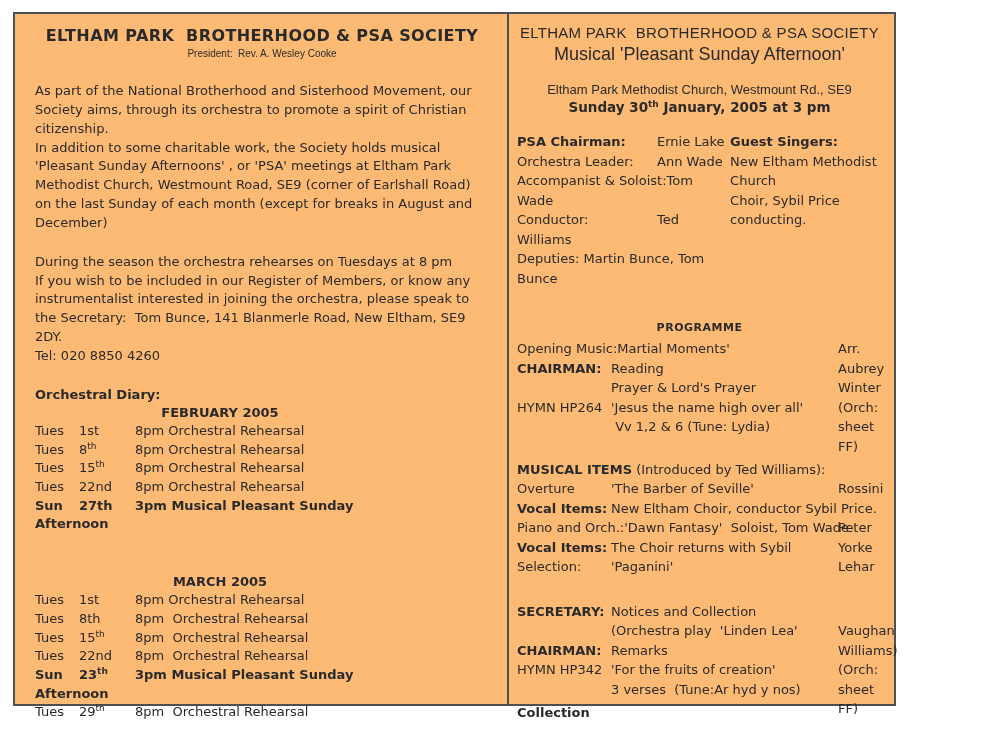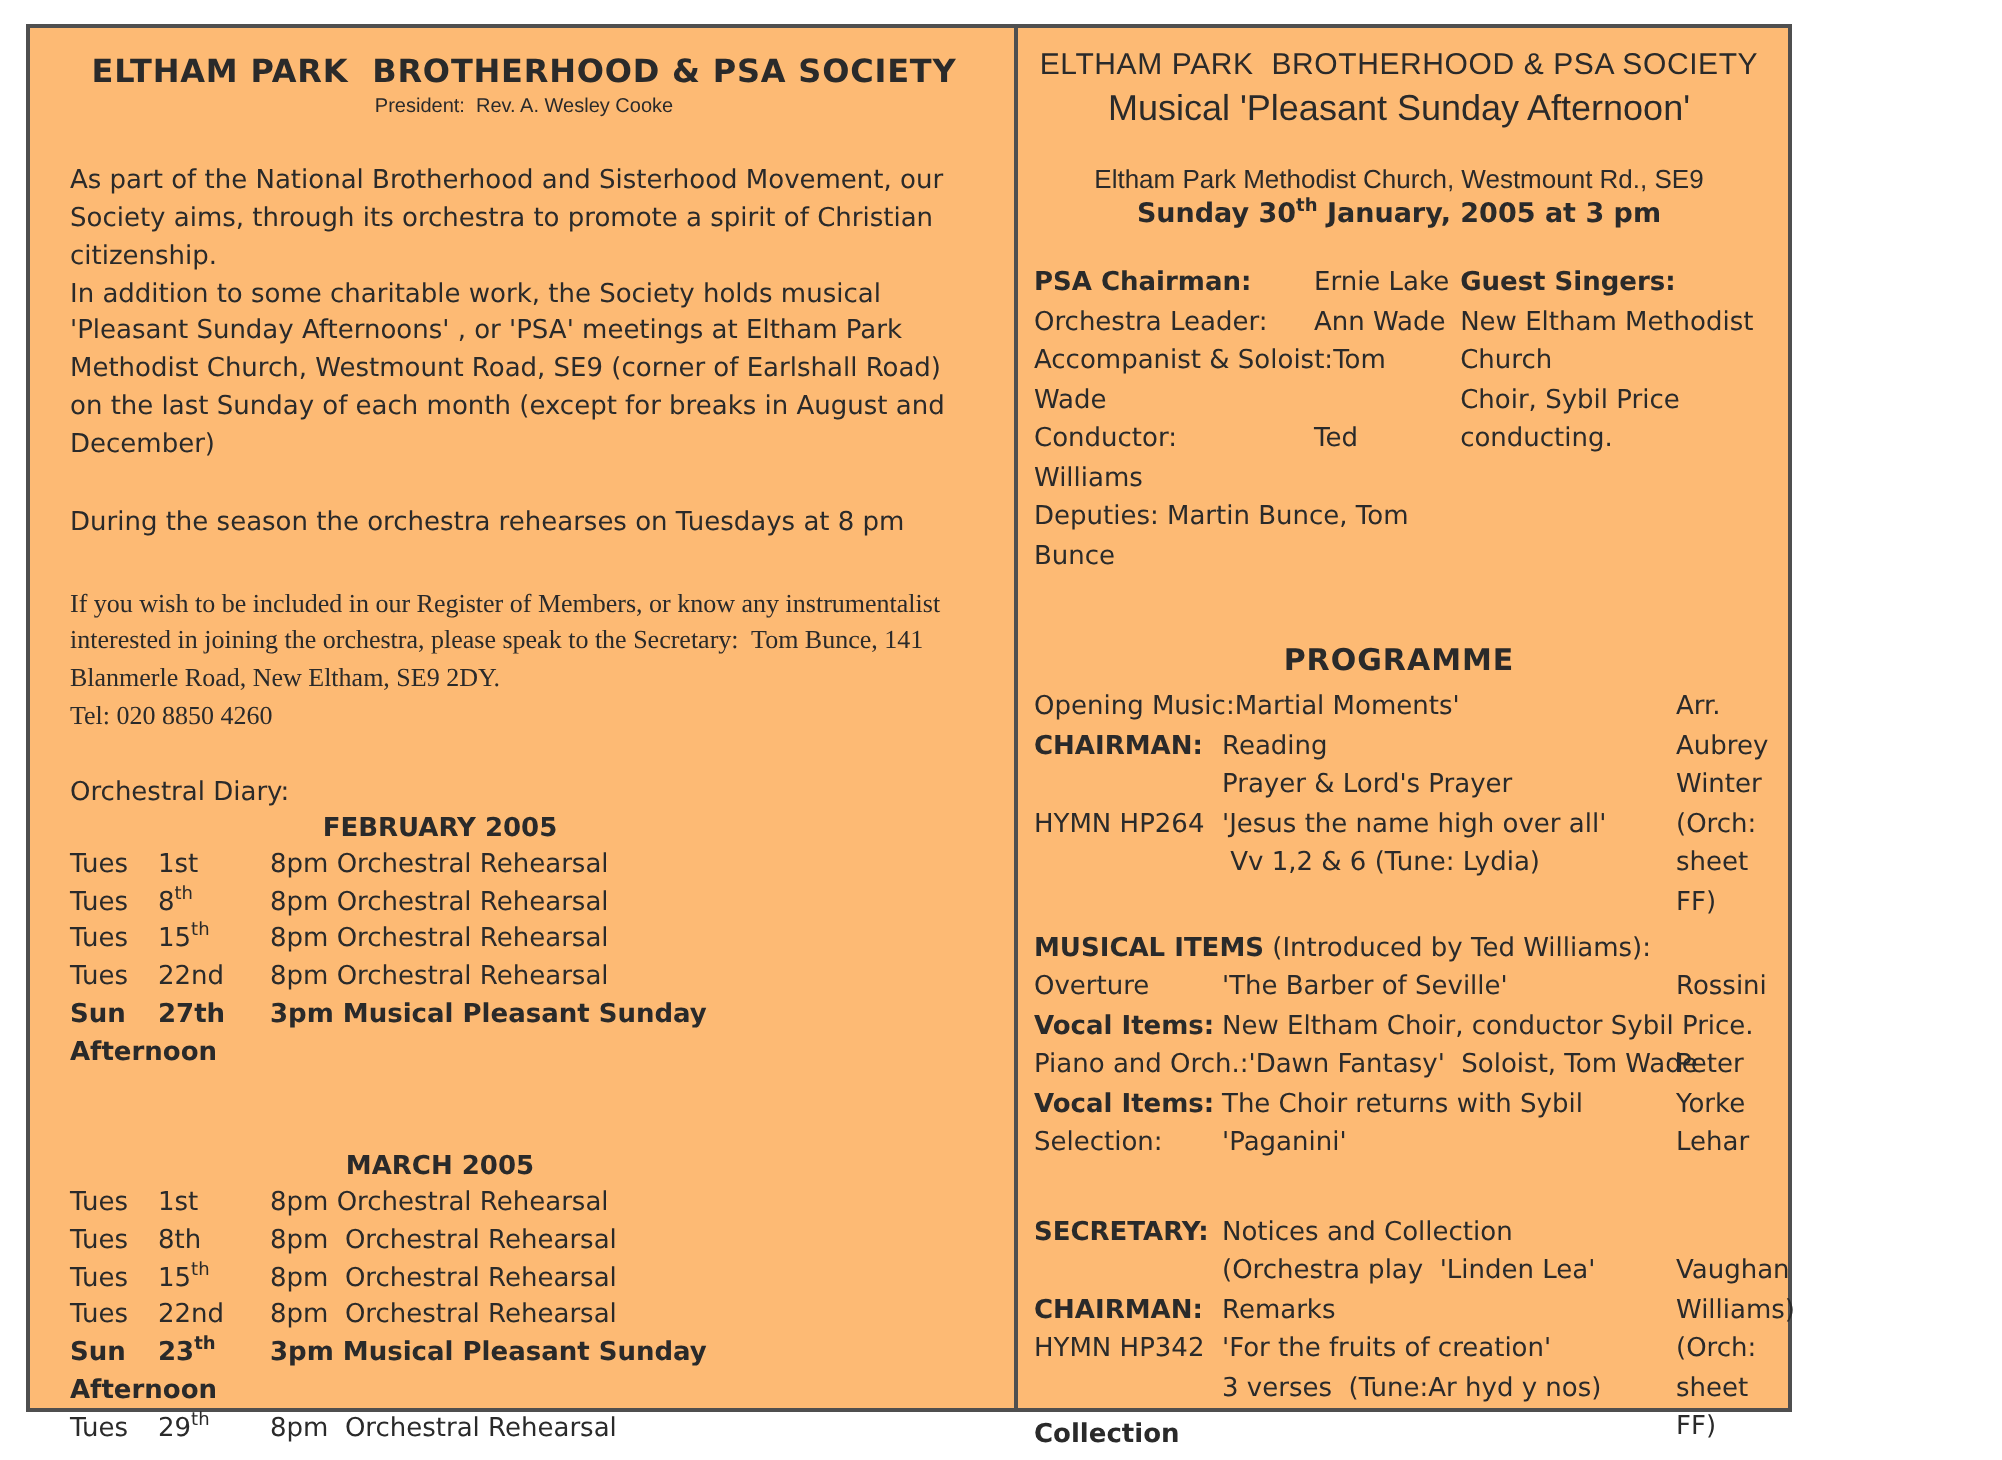--- a/index.html
+++ b/index.html
@@ -18,38 +18,38 @@
   }
   .page{box-sizing:border-box;}
   .page-left{width:494px;border-right:2px solid #4f4f4f;padding:8px 18px 0 20px;}
   .page-right{flex:1;padding:8px 12px 0 8px;}
 
   
   .lp-title{font-size:16px;font-weight:bold;text-align:center;letter-spacing:.4px;margin-top:4px;}
   .lp-president{font-size:10px;text-align:center;margin-top:3px;}
   .lp-paras{margin-top:23px;line-height:1.45;width:452px;}
   .lp-p2{margin-top:20px;line-height:1.45;}
-  .lp-p3{margin-top:21px;line-height:1.45;width:452px;font-family:Liberation Serif, serif;}
-  .lp-diaryhead{margin-top:21px;font-weight:normal;}
+  .lp-p3{line-height:1.45;width:452px;}
+  .lp-diaryhead{margin-top:21px;font-weight:bold;}
   .diary{width:370px;}
   .diary-month{font-weight:bold;text-align:center;margin-top:3px;margin-bottom:2px;}
   .mar-block{margin-top:40px;}
   .drow{line-height:1.44;}
   .dday{display:inline-block;width:44px;}
   .ddate{display:inline-block;width:56px;}
 
   
   .rp-title{font-size:15px;text-align:center;letter-spacing:.3px;margin-top:2px;}
   .rp-subtitle{font-size:18px;text-align:center;margin-top:3px;}
   .rp-venue{font-size:13px;text-align:center;margin-top:17px;}
   .rp-date{font-size:13.5px;font-weight:bold;text-align:center;margin-top:2px;}
   .officials{display:flex;margin-top:17px;line-height:1.5;}
   .off-left{width:276px;}
   .olabel{display:inline-block;min-width:140px;}
-  .prog-head{font-size:15px;font-weight:bold;text-align:center;margin-top:33px;letter-spacing:.5px;}
+  .prog-head{font-size:11px;font-weight:bold;text-align:center;margin-top:33px;letter-spacing:.5px;}
   .rows{line-height:1.5;}
   .prog-rows{margin-top:5px;}
   .mus-block{margin-top:23px;}
   .sec-block{margin-top:25px;}
   .prow{position:relative;}
   .plabel{display:inline-block;min-width:94px;}
   .pright{position:absolute;left:321px;top:0;white-space:pre-wrap;}
   .benediction{font-weight:bold;margin-top:4px;line-height:1.5;}
   .concl{position:relative;margin-top:25px;line-height:1.5;}
 </style>

